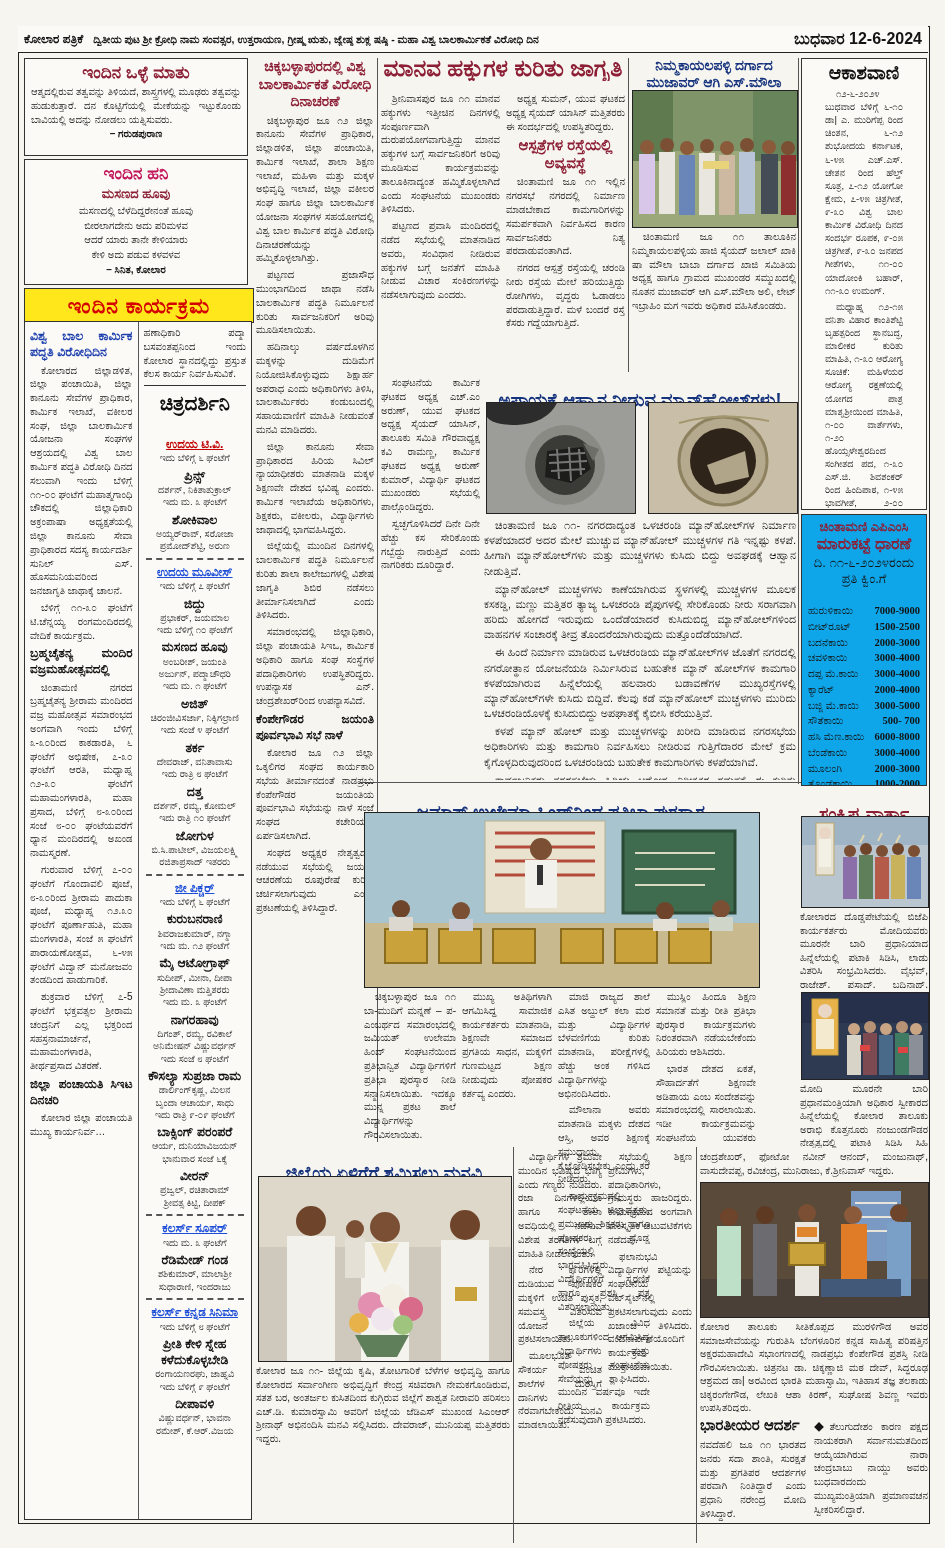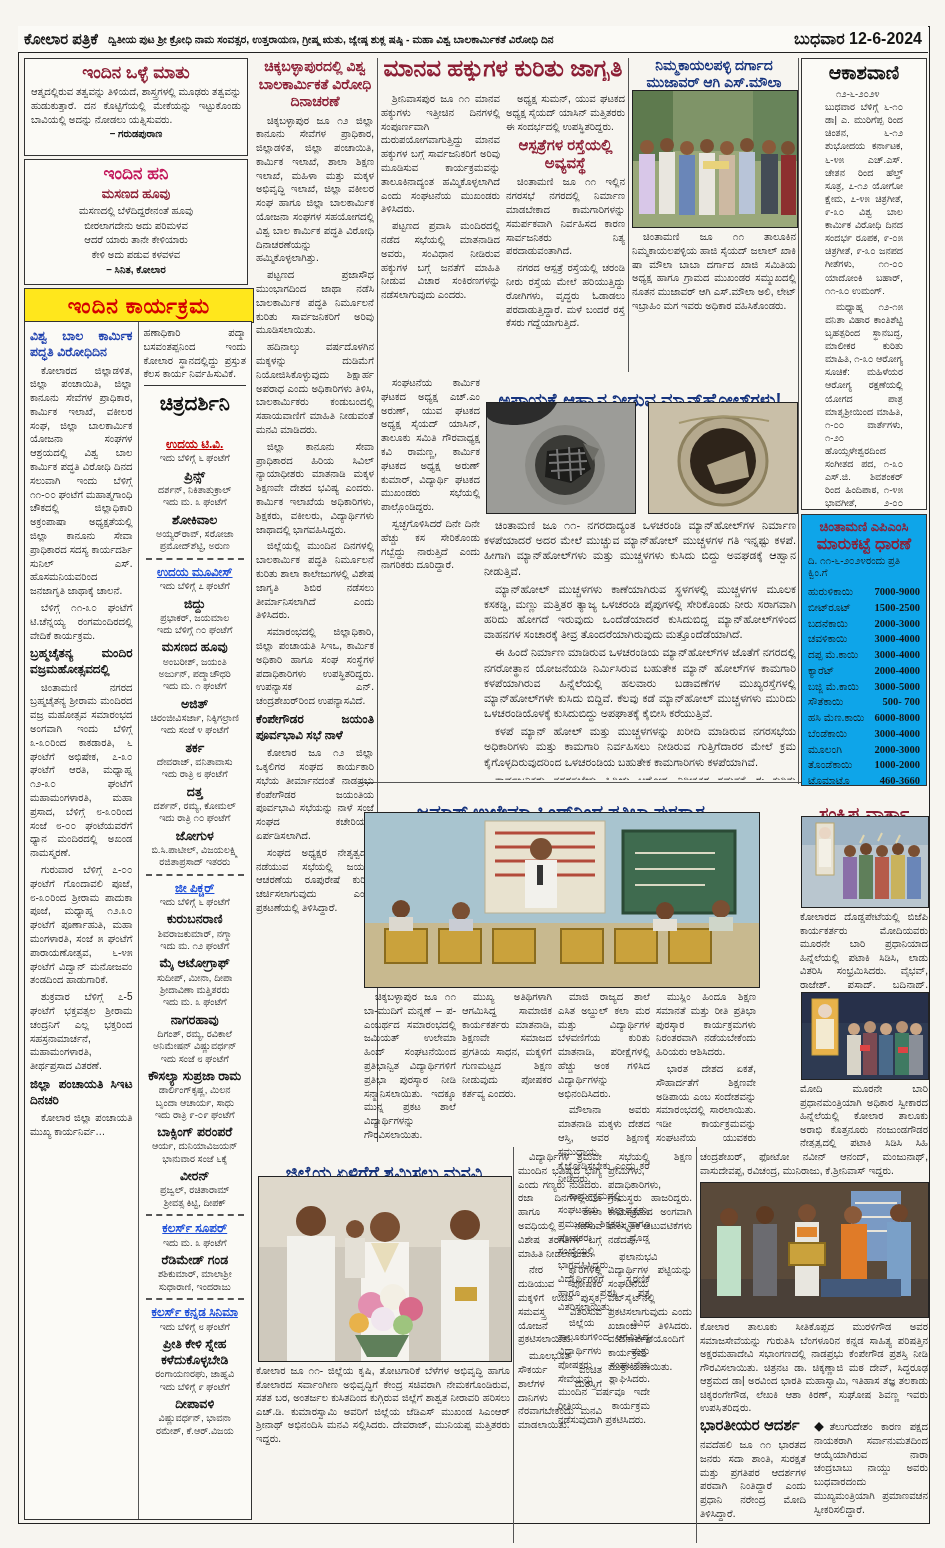--- a/index.html
+++ b/index.html
@@ -6,21 +6,21 @@
   .page{position:relative;width:945px;height:1548px;background:#f7f5f0;
         font-family:"Liberation Sans", sans-serif;color:#141414;overflow:hidden;}
   .frame{position:absolute;left:18px;top:26px;width:910px;height:1496px;border:1.5px solid #222;}
   .abs{position:absolute;overflow:hidden;}
   .rule-v{position:absolute;width:1px;background:#555;}
   .rule-h{position:absolute;height:1px;background:#555;}
 
   
   .masthead{position:absolute;left:18px;top:26px;width:910px;height:27px;border-bottom:1.5px solid #222;
             display:flex;align-items:center;gap:10px;padding:0 6px;box-sizing:border-box;background:#fbfaf6;}
-  .mh-name{font-weight:bold;font-size:15px;white-space:nowrap;}
+  .mh-name{font-weight:bold;font-size:12px;white-space:nowrap;}
   .mh-panch{flex:1;font-size:10.5px;font-weight:bold;white-space:nowrap;overflow:hidden;}
   .mh-date{font-weight:bold;font-size:16px;white-space:nowrap;}
 
   .box{border:1px solid #333;background:#fbfaf6;box-sizing:border-box;padding:4px 6px;}
   .t-maroon{color:#8c1f35;font-weight:bold;text-align:center;}
   .t-pink{color:#c2185b;font-weight:bold;text-align:center;}
   .t-navy{color:#16337d;font-weight:bold;text-align:center;}
   .t-black-b{color:#111;font-weight:bold;text-align:center;}
 
   .body-txt{font-size:10px;line-height:1.38;text-align:justify;}
@@ -54,21 +54,21 @@
 
   .photo{border:1.5px solid #222;background:#cfd2c8;}
   .photo svg{display:block;width:100%;height:100%;}
 
   .caption{font-size:10px;line-height:1.35;text-align:justify;}
 
   
   .mkt-box{border:1.5px solid #333;box-sizing:border-box;padding:4px 6px;background:#0ea5e9;}
   .mkt-t1{color:#8c1f35;font-weight:bold;text-align:center;font-size:13px;}
   .mkt-t2{color:#8c1f35;font-weight:bold;text-align:center;font-size:16px;margin-bottom:2px;}
-  .mkt-date{font-size:10px;margin-bottom:5px;}
+  .mkt-date{font-size:13px;text-align:center;margin-bottom:16px;}
   .mkt-row{display:flex;justify-content:space-between;font-size:10.5px;line-height:1.5;}
   .mkt-row .price{font-weight:bold;font-family:"Liberation Serif", serif;}
   .mkt-foot{text-align:center;font-size:10.5px;margin-top:2px;}
 </style>
 </head>
 <body>
 
 <div class="page">
   <div class="frame"></div>
 

